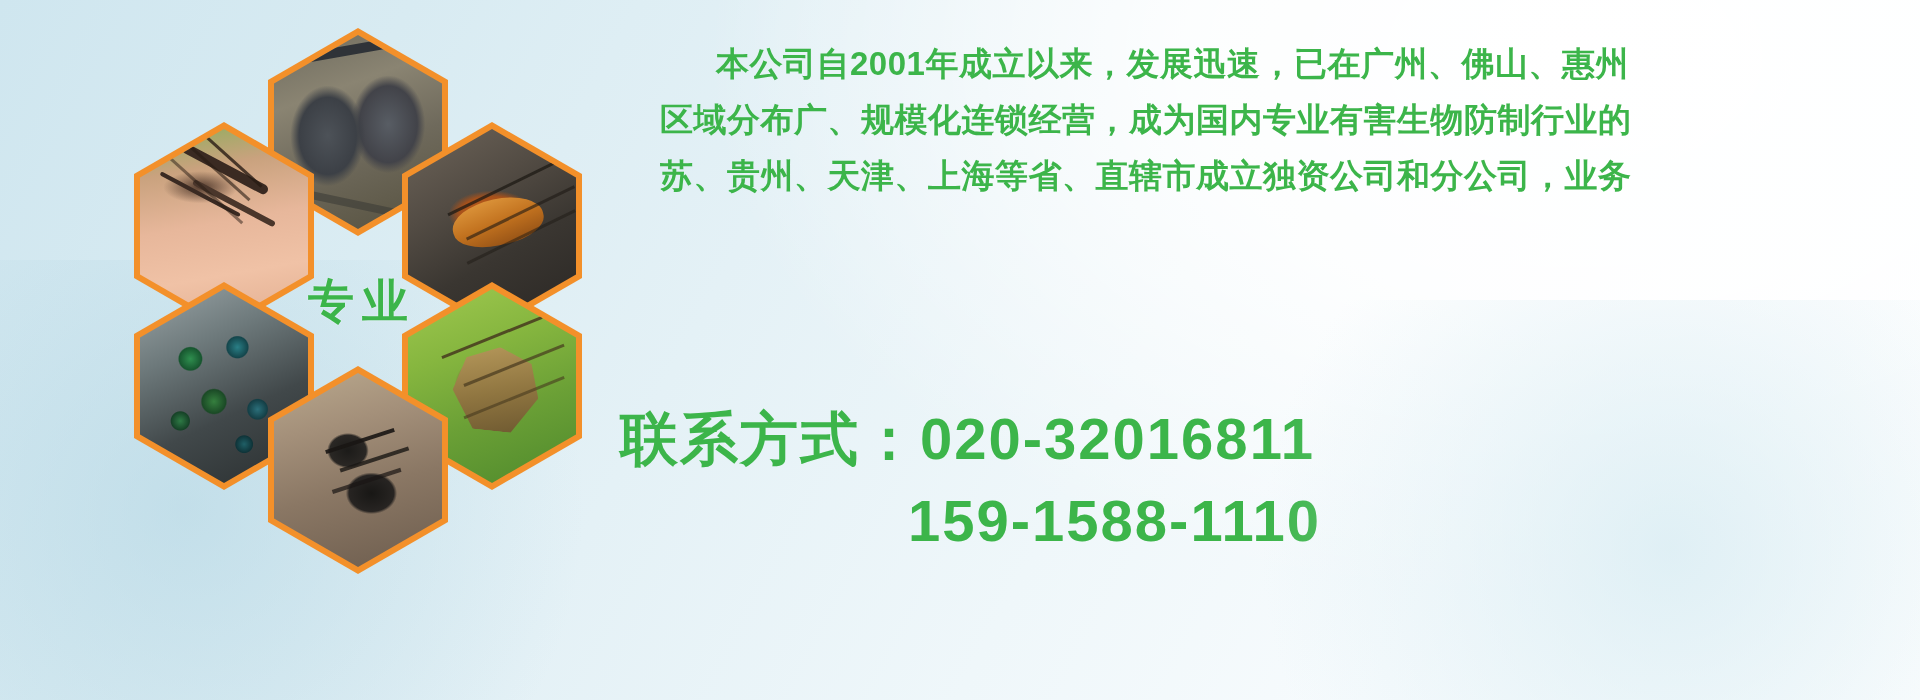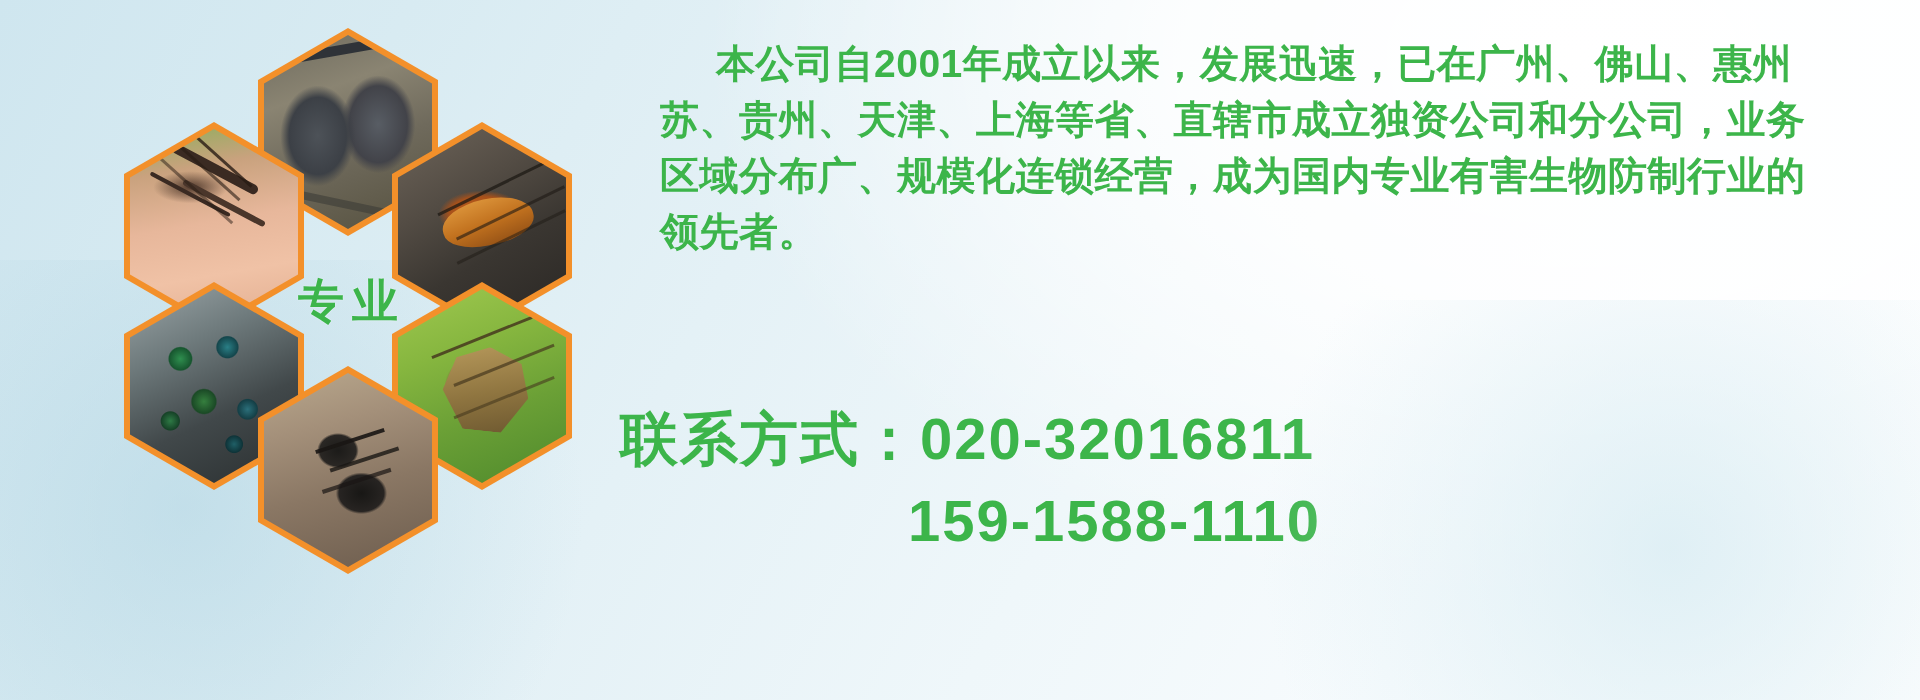--- a/index.html
+++ b/index.html
@@ -35,21 +35,21 @@
     position: absolute;
     right: -200px; bottom: -220px;
     width: 900px; height: 620px;
     background: radial-gradient(circle at 50% 40%, rgba(214,235,242,0.75) 0%, rgba(214,235,242,0.0) 70%);
     pointer-events: none;
   }
 
   
   .hex-cluster {
     position: absolute;
-    left: 86px;
+    left: 96px;
     top: 10px;
     width: 520px;
     height: 560px;
   }
   .hex {
     position: absolute;
     width: 180px;
     height: 208px;
     clip-path: polygon(50% 0%, 100% 25%, 100% 75%, 50% 100%, 0% 75%, 0% 25%);
     background: #f3902a;
@@ -221,21 +221,21 @@
 
   
   .copy-block {
     position: absolute;
     left: 660px;
     top: 36px;
     width: 1250px;
   }
   .copy-line {
     color: #3cb54a;
-    font-size: 39px;
+    font-size: 33px;
     font-weight: bold;
     line-height: 56px;
     letter-spacing: 0.5px;
     white-space: nowrap;
   }
   .copy-line.first { text-indent: 56px; }
 
   .contact-block {
     position: absolute;
     left: 620px;
@@ -300,23 +300,22 @@
     <div class="hex hex-text">
       <div class="label">
         <span>专业</span>
       </div>
     </div>
 
   </div>
 
   <div class="copy-block">
     <div class="copy-line first">本公司自2001年成立以来，发展迅速，已在广州、佛山、惠州</div>
+    <div class="copy-line">区域分布广、规模化连锁经营，成为国内专业有害生物防制行业的</div>
     <div class="copy-line">苏、贵州、天津、上海等省、直辖市成立独资公司和分公司，业务</div>
-    <div class="copy-line">区域分布广、规模化连锁经营，成为国内专业有害生物防制行业的</div>
-    <div class="copy-line">领先者。</div>
   </div>
 
   <div class="contact-block">
     <div class="contact-line">联系方式：020-32016811</div>
     <div class="contact-line second">159-1588-1110</div>
   </div>
 
 </div>
 
 </body></html>

